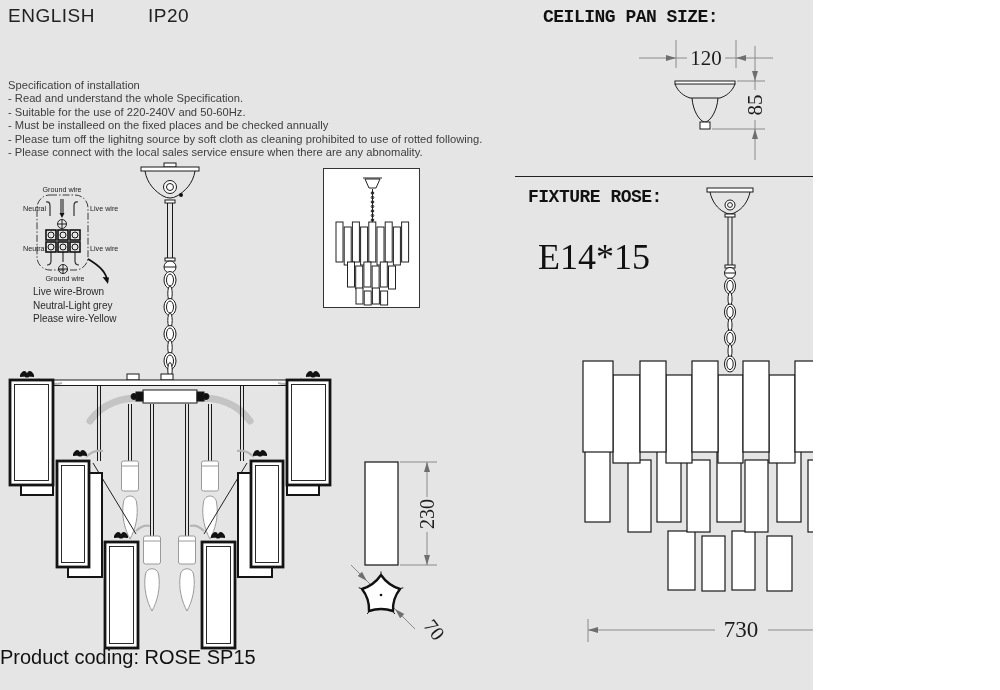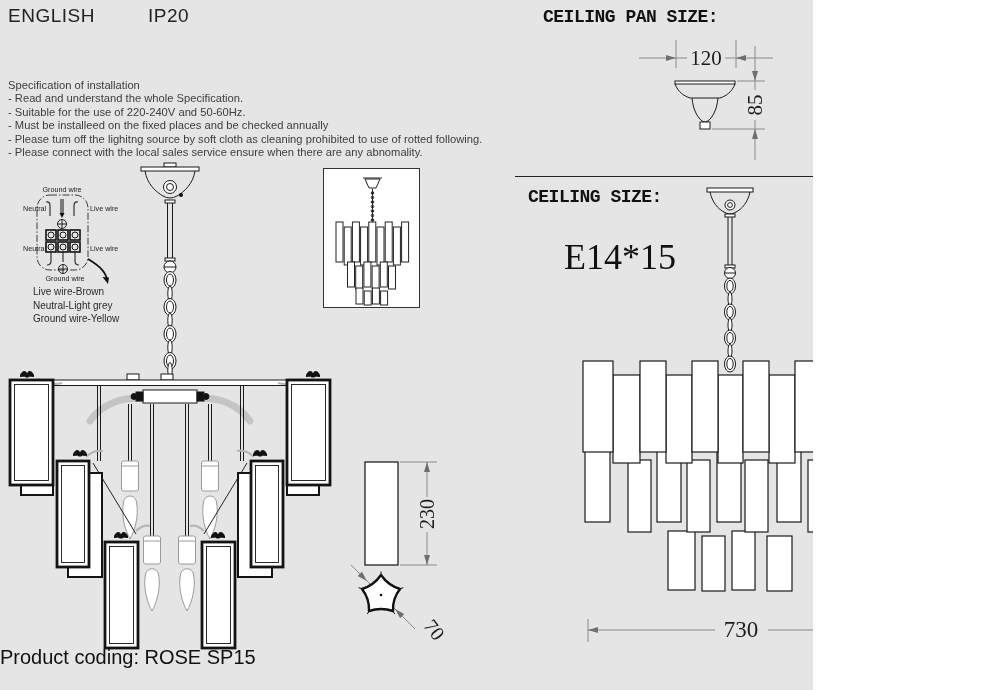--- a/index.html
+++ b/index.html
@@ -62,22 +62,22 @@
     <text class="dim" transform="rotate(-90 140 73)" x="140" y="80" font-size="21" text-anchor="middle">85</text>
     <g stroke="#1a1a1a" stroke-width="1" fill="none">
       <rect x="60" y="49" width="60" height="3" fill="#fff"></rect>
       <path d="M60,52 C63,60 69,64 75,66 M120,52 C117,60 111,64 105,66 M75,66 H105"></path>
       <path d="M77,66 C78,79 84,88 89,90 H91 C96,88 102,79 103,66"></path>
       <rect x="85" y="90" width="10" height="7" fill="#fff"></rect>
     </g>
   </svg>
 
   <div class="abs divider"></div>
-  <div class="abs cad-title" style="left:528px;top:187px;">CEILING SIZE:</div>
-  <div class="abs e14" style="left:538px;top:236px;margin-left:26px;">E14*15</div>
+  <div class="abs cad-title" style="left:528px;top:187px;">FIXTURE ROSE:</div>
+  <div class="abs e14" style="left:538px;top:236px;">E14*15</div>
 
   <svg class="abs" style="left:555px;top:183px;" width="410" height="462" viewBox="0 0 410 462">
     <g stroke="#1a1a1a" stroke-width="1" fill="none">
       <rect x="152" y="5" width="46" height="4" fill="#fff"></rect>
       <path d="M155,9 C157,19 163,26 169,29 M195,9 C193,19 187,26 181,29 M169,29 Q175,33 181,29"></path>
       <circle cx="175" cy="22" r="5" fill="#fff"></circle>
         <circle cx="175" cy="22" r="2.4"></circle>
       <rect x="170" y="31" width="10" height="3" fill="#fff"></rect>
       <line x1="173" y1="34" x2="173" y2="82"></line>
         <line x1="177" y1="34" x2="177" y2="82"></line>
@@ -327,21 +327,21 @@
     <text class="lbl" x="3" y="31" font-size="7.2">Neutral</text>
     <text class="lbl" x="70" y="31" font-size="7.2">Live wire</text>
     <text class="lbl" x="3" y="71" font-size="7.2">Neutral</text>
     <text class="lbl" x="70" y="71" font-size="7.2">Live wire</text>
     <text class="lbl" x="45" y="101" font-size="7.2" text-anchor="middle">Ground wire</text>
   </svg>
 
   <div class="abs legend" style="left:33px;top:285px;">
     <div>Live wire-Brown</div>
     <div>Neutral-Light grey</div>
-    <div>Ground wire-Yellow</div>
+    <div>Please wire-Yellow</div>
   </div>
 
   <div class="abs thumbbox" style="left:323px;top:168px;width:95px;height:138px;">
     <svg width="95" height="138" viewBox="0 0 95 138">
       <g stroke="#222" stroke-width="1" fill="#fff">
         <path d="M39,9 H58 M41,10 L56,10 L52,19 L45,19 Z"></path>
         <line x1="48.5" y1="20" x2="48.5" y2="53"></line>
         <circle cx="48.5" cy="24" r="1.3" fill="none"></circle>
           <circle cx="48.5" cy="28.5" r="1.3" fill="none"></circle>
         <circle cx="48.5" cy="33" r="1.3" fill="none"></circle>

